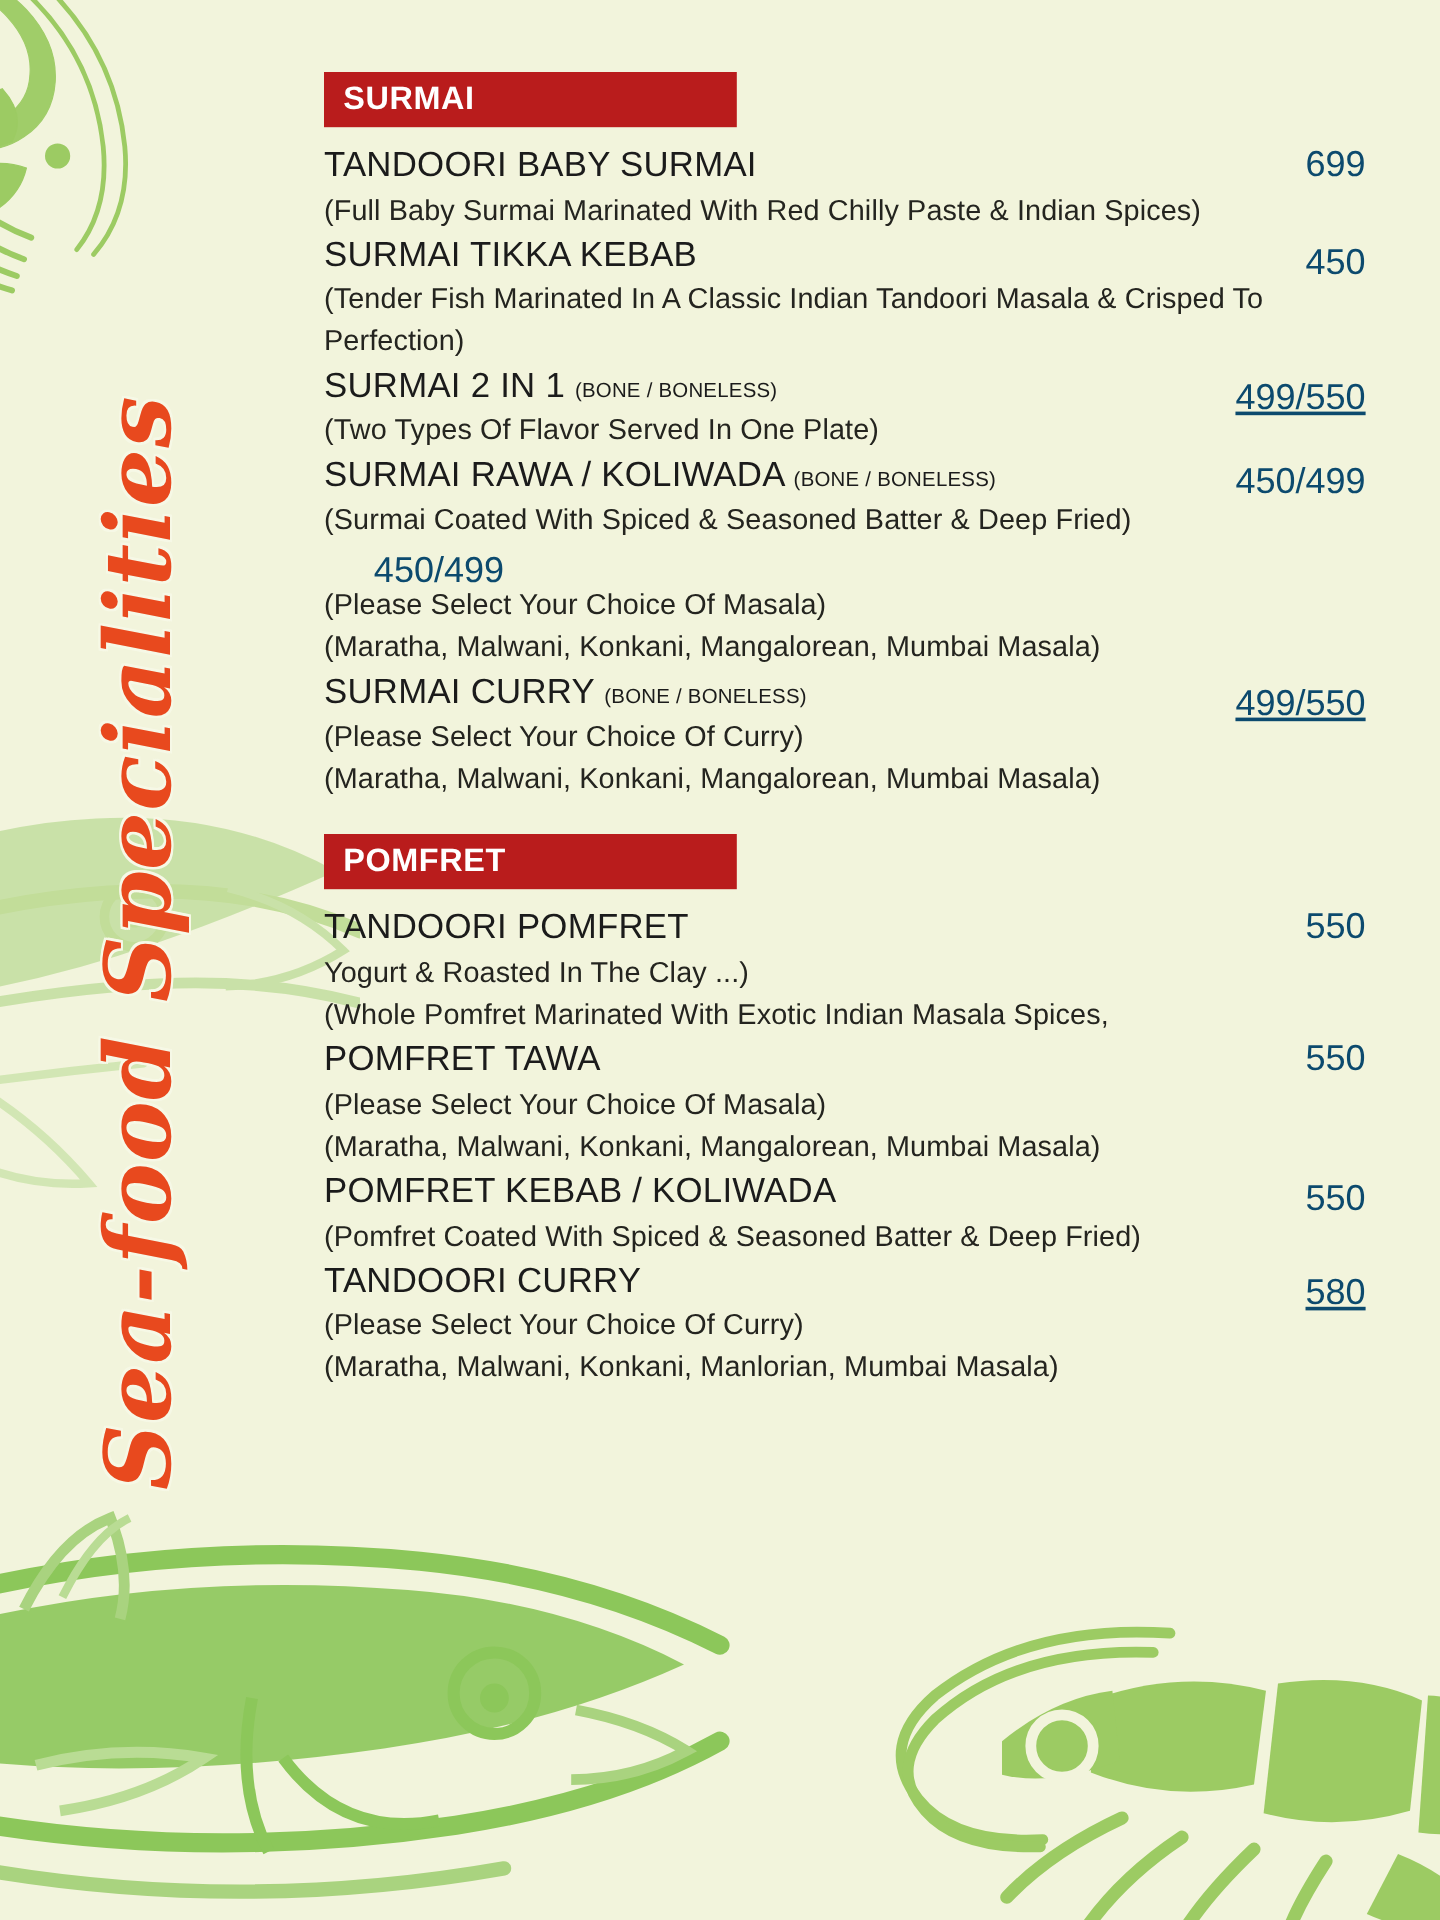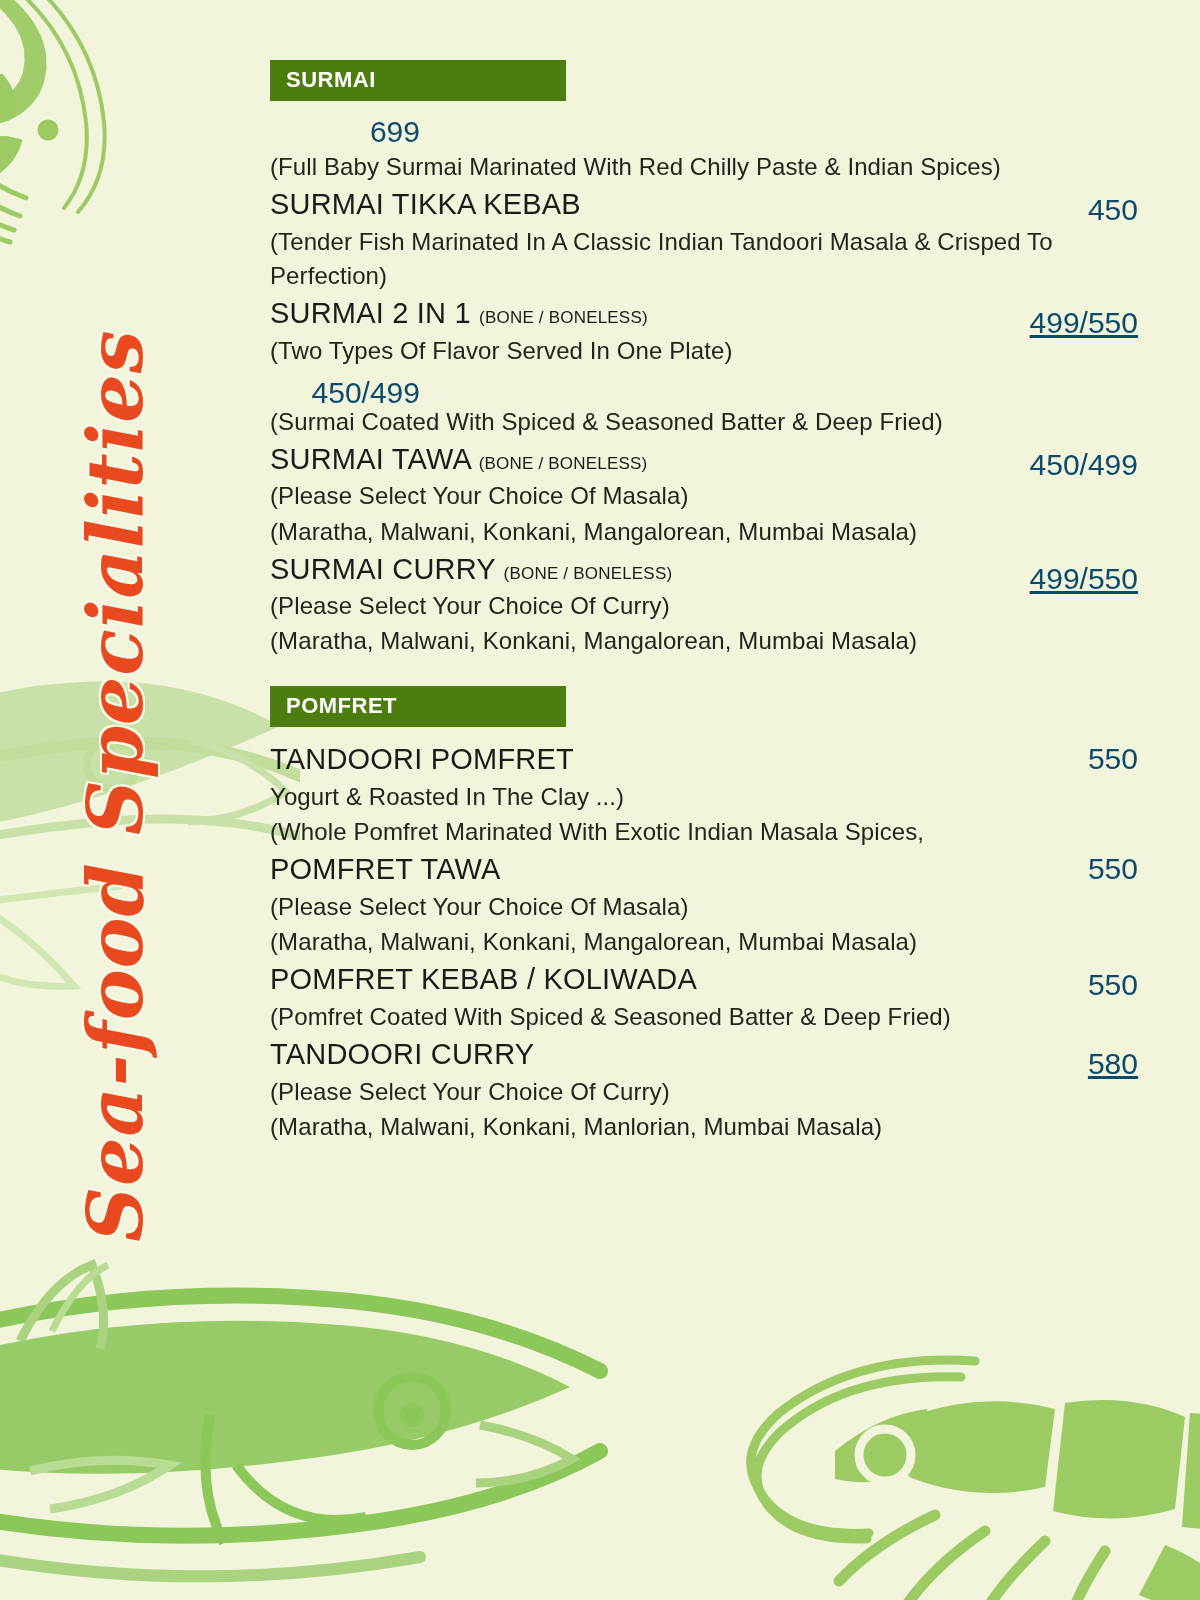--- a/index.html
+++ b/index.html
@@ -60,27 +60,27 @@
     position: absolute;
     z-index: 3;
     left: 270px;
     top: 60px;
     width: 868px;
   }
 
   .section + .section { margin-top: 28px; }
 
   .section-header {
-    background: #4d7c0f;
+    background: #b91c1c;
     color: #ffffff;
-    font-size: 22px;
+    font-size: 27px;
     font-weight: 700;
     letter-spacing: 0.5px;
     padding: 9px 16px 10px 16px;
-    width: 296px;
+    width: 344px;
     box-sizing: border-box;
     line-height: 1.0;
   }
 
   .items { margin-top: 14px; }
 
   .item { margin-bottom: 2px; }
 
   .item-row {
     display: flex;
@@ -204,47 +204,48 @@
 <div id="side-title">
   <span class="script">Sea-food Specialities</span>
 </div>
 
 <div id="menu">
     <div class="section">
       <div class="section-header">SURMAI</div>
       <div class="items">
         <div class="item">
           <div class="item-row">
+            <div class="item-name"><span>TANDOORI BABY SURMAI</span></div>
             <div class="item-price">699</div>
           </div>
           <div class="desc">(Full Baby Surmai Marinated With Red Chilly Paste &amp; Indian Spices)</div>
         </div>
         <div class="item nudge-a">
           <div class="item-row">
             <div class="item-name"><span>SURMAI TIKKA KEBAB</span></div>
             <div class="item-price">450</div>
           </div>
           <div class="desc">(Tender Fish Marinated In A Classic Indian Tandoori Masala &amp; Crisped To Perfection)</div>
         </div>
         <div class="item nudge-b">
           <div class="item-row">
             <div class="item-name"><span>SURMAI 2 IN 1</span> <span class="qual">(BONE / BONELESS)</span></div>
             <div class="item-price">499/550</div>
           </div>
           <div class="desc">(Two Types Of Flavor Served In One Plate)</div>
         </div>
         <div class="item nudge-a">
           <div class="item-row">
+            <div class="item-name"><span>SURMAI RAWA / KOLIWADA</span> <span class="qual">(BONE / BONELESS)</span></div>
             <div class="item-price">450/499</div>
           </div>
           <div class="desc">(Surmai Coated With Spiced &amp; Seasoned Batter &amp; Deep Fried)</div>
         </div>
         <div class="item nudge-a">
           <div class="item-row">
-            <div class="item-name"><span>SURMAI TAWA</span> <span class="qual">(BONE / BONELESS)</span></div>
             <div class="item-price">450/499</div>
           </div>
           <div class="desc">(Please Select Your Choice Of Masala)</div>
           <div class="desc">(Maratha, Malwani, Konkani, Mangalorean, Mumbai Masala)</div>
         </div>
         <div class="item nudge-b">
           <div class="item-row">
             <div class="item-name"><span>SURMAI CURRY</span> <span class="qual">(BONE / BONELESS)</span></div>
             <div class="item-price">499/550</div>
           </div>

